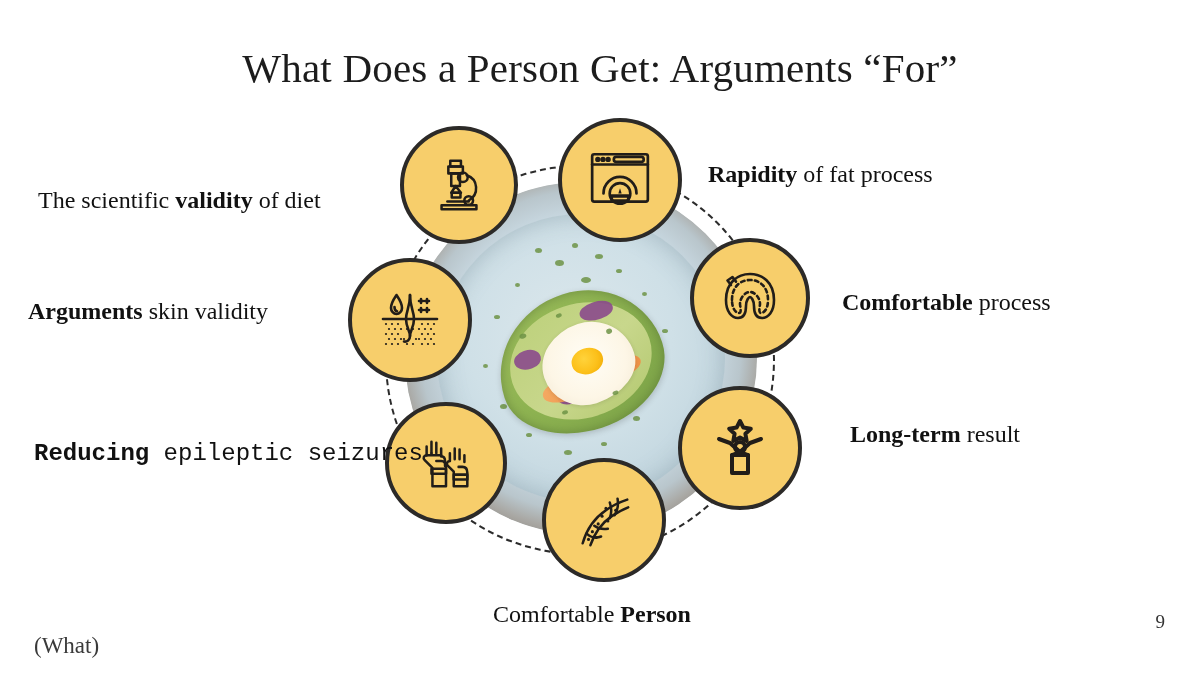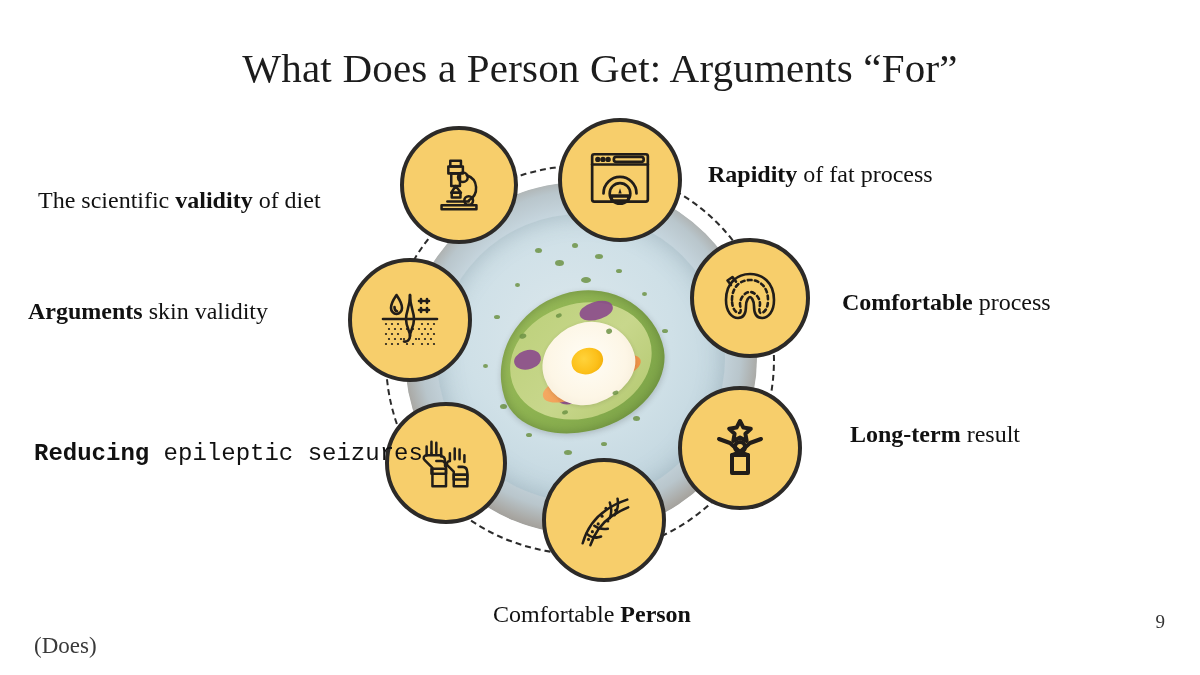--- a/index.html
+++ b/index.html
@@ -404,14 +404,14 @@
 <div class="label" id="label-seizures"><b>Reducing</b><span> epileptic seizures</span></div>
 
 <div class="label" id="label-rapidity"><b>Rapidity</b><span> of fat process</span></div>
 
 <div class="label" id="label-comfortable"><b>Comfortable</b><span> process</span></div>
 
 <div class="label" id="label-longterm"><b>Long-term</b><span> result</span></div>
 
 <div class="label" id="label-cholesterol"><span>Comfortable </span><b>Person</b></div>
 
-<div id="citation">(Does)</div>
+<div id="citation">(What)</div>
 <div id="page-number">9</div>
 
 </body></html>

